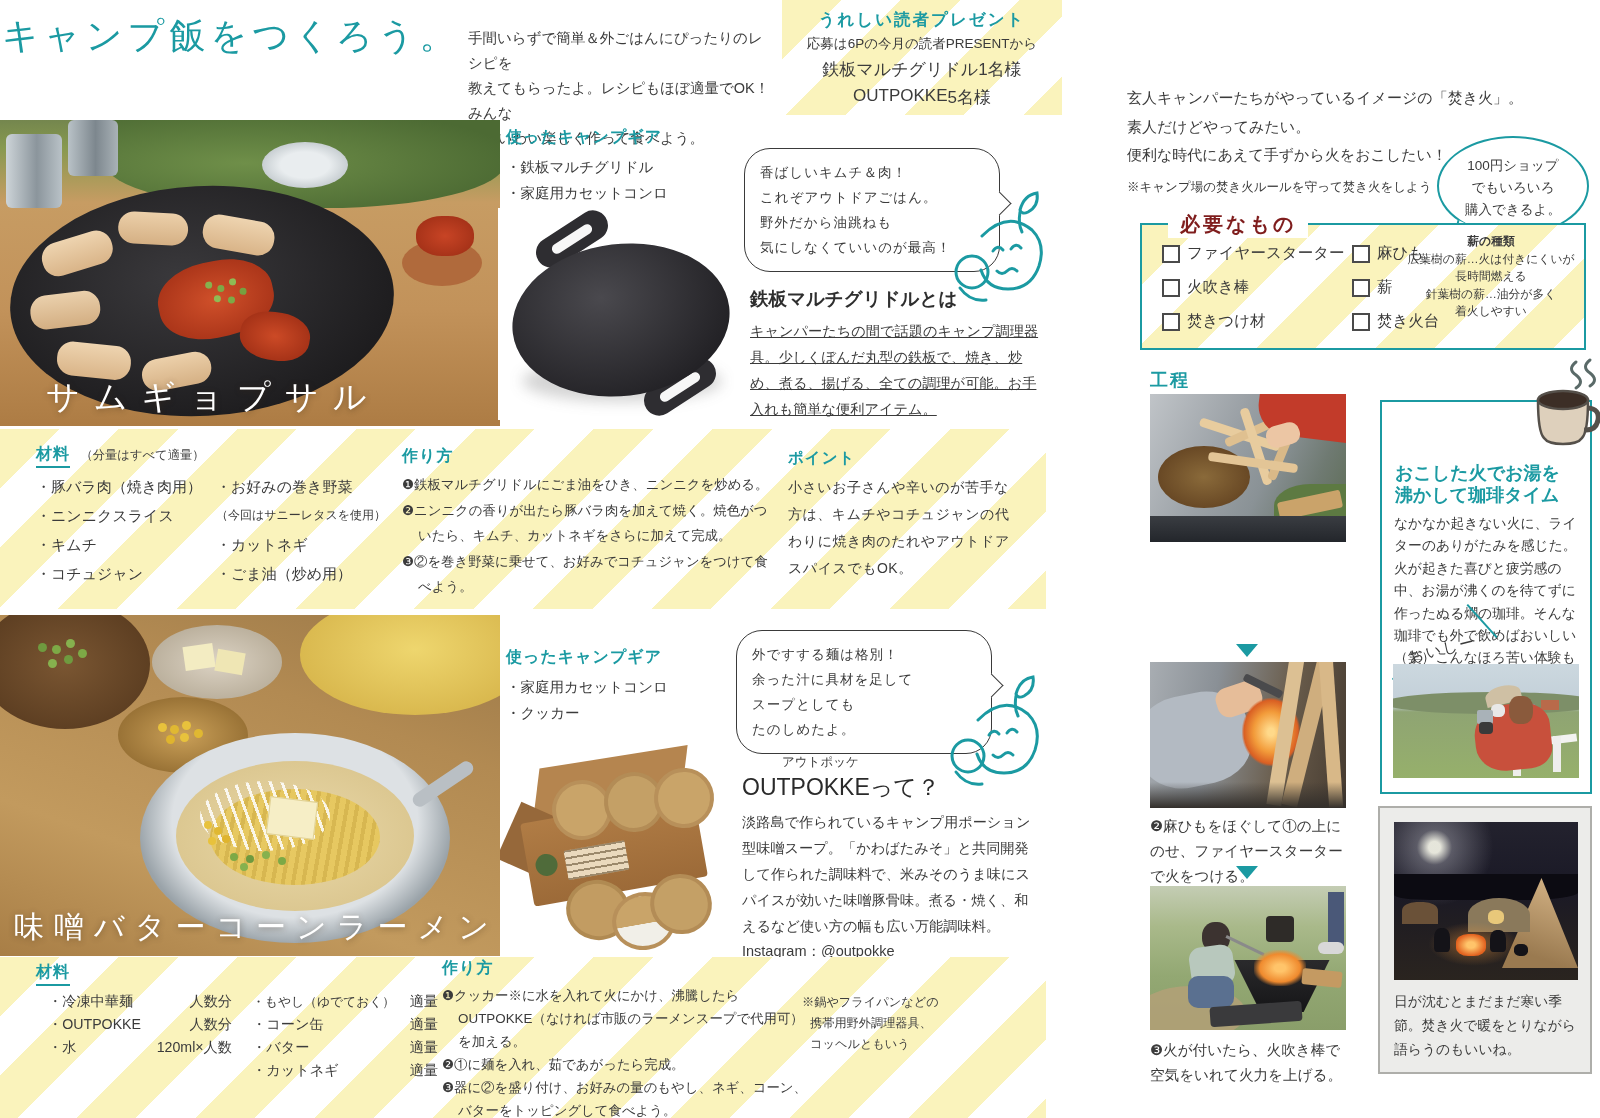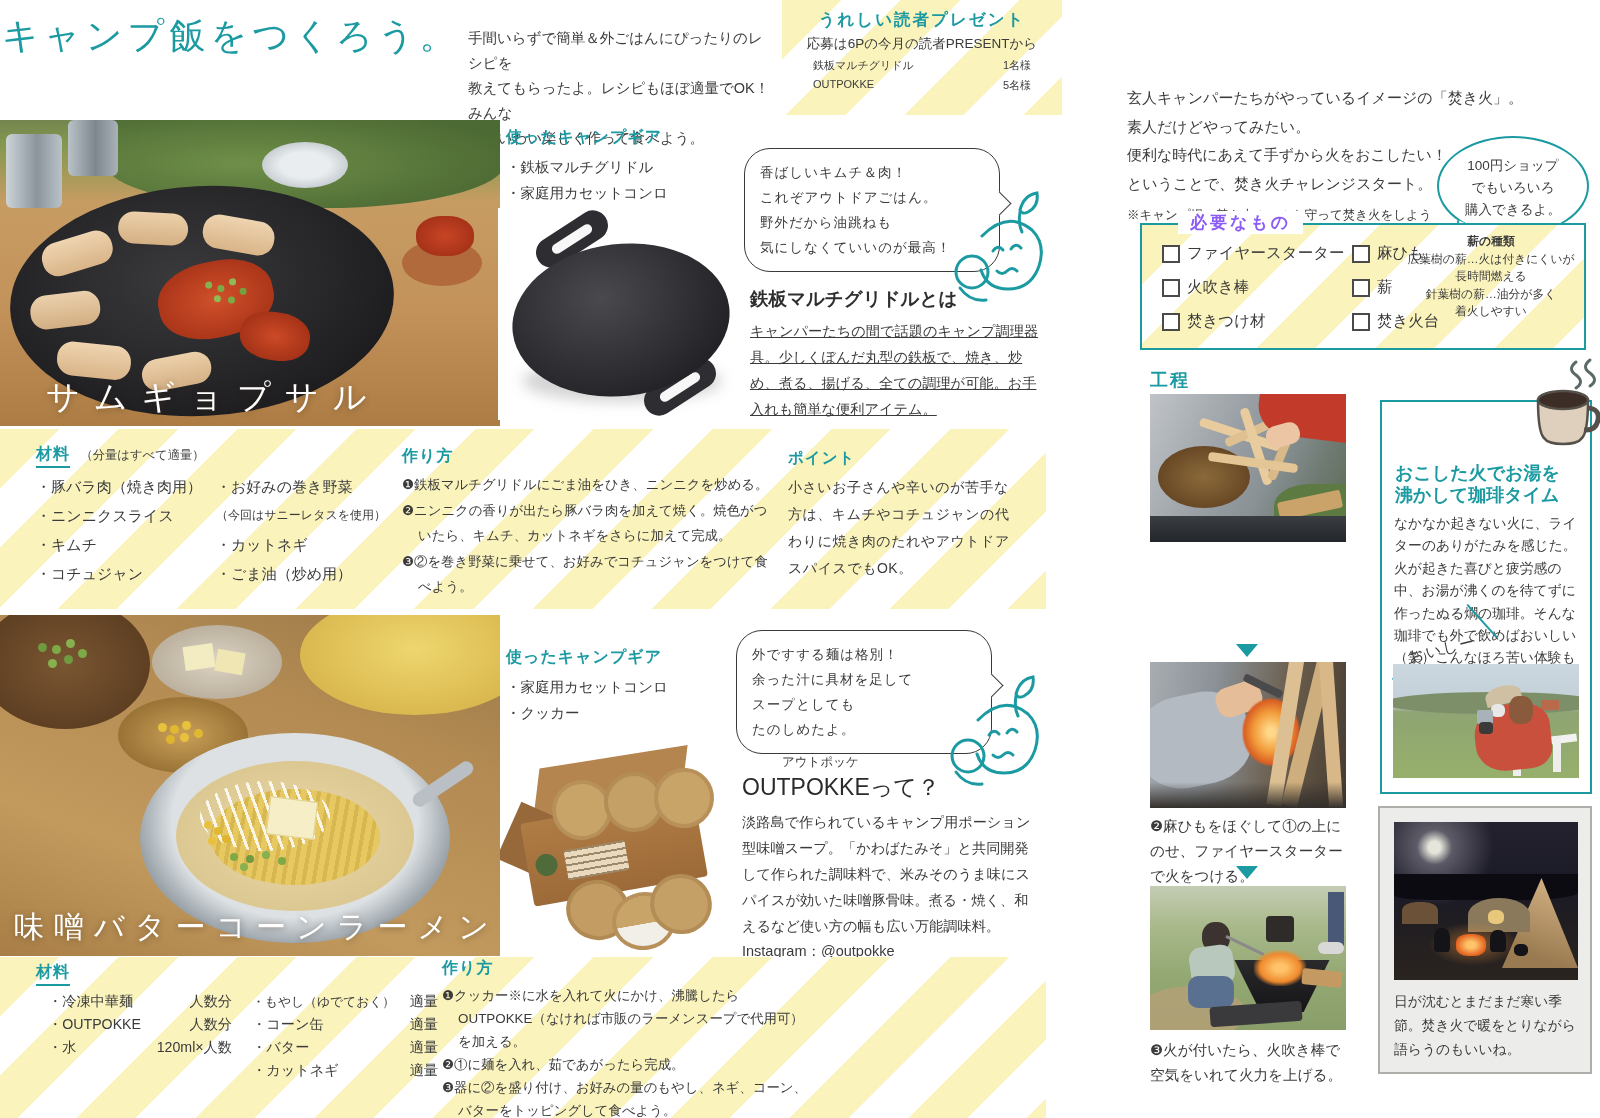--- a/index.html
+++ b/index.html
@@ -13,21 +13,21 @@
   .l-title{left:2px;top:12px;font-size:36px;letter-spacing:5px;color:#1b9aa2;font-weight:500;}
   .r-title{left:1127px;top:26px;font-size:35px;letter-spacing:6px;color:#1b9aa2;font-weight:500;}
   .l-intro{left:468px;top:26px;width:308px;font-size:14.5px;line-height:25px;color:#3b3b3b;}
   .r-intro{left:1127px;top:84px;font-size:15px;line-height:28.5px;color:#3b3b3b;}
   .r-intro .note{font-size:12.5px;margin-top:3px;}
 
   
   .present{left:782px;top:0;width:280px;height:115px;padding-top:9px;box-sizing:border-box;}
   .pr-title{text-align:center;font-size:16.5px;font-weight:700;letter-spacing:2px;}
   .pr-sub{text-align:center;font-size:13.5px;margin-top:4px;}
-  .pr-row{display:flex;justify-content:space-between;width:218px;margin:5px auto 0;font-size:11px;}
+  .pr-row{display:flex;justify-content:center;width:218px;margin:5px auto 0;font-size:17px;}
 
   
   .sec-h{color:#1b9aa2;font-size:16px;font-weight:700;letter-spacing:1px;}
   .sec-h.u{border-bottom:2px solid #1b9aa2;display:inline-block;padding-bottom:1px;}
   .gear{width:240px;font-size:14.5px;line-height:26px;}
   .gear .sec-h{margin-bottom:4px;}
 
   
   .bubble{border:1.8px solid #3a3a3a;border-radius:26px;background:#fff;padding:11px 15px;
           font-size:13.5px;line-height:25px;letter-spacing:1px;color:#3b3b3b;}
@@ -53,22 +53,22 @@
   .point-body{font-size:14px;line-height:27px;letter-spacing:0.5px;}
   .note-sm{font-size:12.2px;line-height:21px;color:#3f3f3f;}
 
   
   .photo{overflow:hidden;}
   .photo-title{position:absolute;color:#fff;text-shadow:0 1px 6px rgba(60,40,20,.45);font-weight:500;}
   .plank{background-image:repeating-linear-gradient(0deg,rgba(92,58,20,.10) 0 2px,rgba(255,255,255,0) 2px 46px);}
 
   
   .needed{left:1140px;top:223px;width:446px;height:127px;border:2px solid #1b9aa2;box-sizing:border-box;}
-  .needed-h{position:absolute;top:-14px;left:36px;background:#fff;padding:0 12px;color:#8b5cf6;
-            font-size:17px;font-weight:700;letter-spacing:3px;}
+  .needed-h{position:absolute;top:-14px;left:26px;background:#fff;padding:0 12px;color:#7f1d1d;
+            font-size:20px;font-weight:700;letter-spacing:3px;}
   .chk-col{position:absolute;top:18px;display:flex;flex-direction:column;gap:13px;font-size:15.5px;}
   .chk-row{display:flex;align-items:center;}
   .chk-box{width:14px;height:14px;border:2px solid #4a4a4a;background:#fff;margin-right:7px;flex:none;}
   .wood-note{position:absolute;left:258px;top:8px;width:182px;text-align:center;font-size:11.8px;line-height:17.5px;}
   .wood-note .t{font-weight:700;}
 
   
   .proc-h{left:1150px;top:368px;font-size:18px;font-weight:700;color:#1b9aa2;border-bottom:2px solid #1b9aa2;padding-bottom:2px;letter-spacing:2px;}
   .scap{width:202px;font-size:14.6px;line-height:25px;}
   .scap .n{font-size:12.2px;line-height:19px;margin-top:3px;}
@@ -324,27 +324,31 @@
 
   <div class="abs" style="left:442px;top:958px;width:366px;">
     <div class="sec-h" style="margin-bottom:5px;">作り方</div>
     <div class="steps2">
       <div>❶クッカー※に水を入れて火にかけ、沸騰したらOUTPOKKE（なければ市販のラーメンスープで代用可）を加える。</div>
       <div>❷①に麺を入れ、茹であがったら完成。</div>
       <div>❸器に②を盛り付け、お好みの量のもやし、ネギ、コーン、バターをトッピングして食べよう。</div>
     </div>
   </div>
 
+  <div class="abs note-sm" style="left:802px;top:992px;width:160px;">
+    <div>※鍋やフライパンなどの</div>
+    <div style="padding-left:8px;">携帯用野外調理器具、</div>
+    <div style="padding-left:8px;">コッヘルともいう</div>
+  </div>
 
 
   <div class="abs r-intro">
     <div>玄人キャンパーたちがやっているイメージの「焚き火」。</div>
     <div>素人だけどやってみたい。</div>
     <div>便利な時代にあえて手ずから火をおこしたい！</div>
-    <div>ということで、焚き火チャレンジスタート。</div>
     <div class="note">※キャンプ場の焚き火ルールを守って焚き火をしよう</div>
   </div>
 
   <div class="abs bubble3">
     <div>100円ショップ</div>
     <div>でもいろいろ</div>
     <div>購入できるよ。</div>
     <div class="tail3"></div>
   </div>
 

